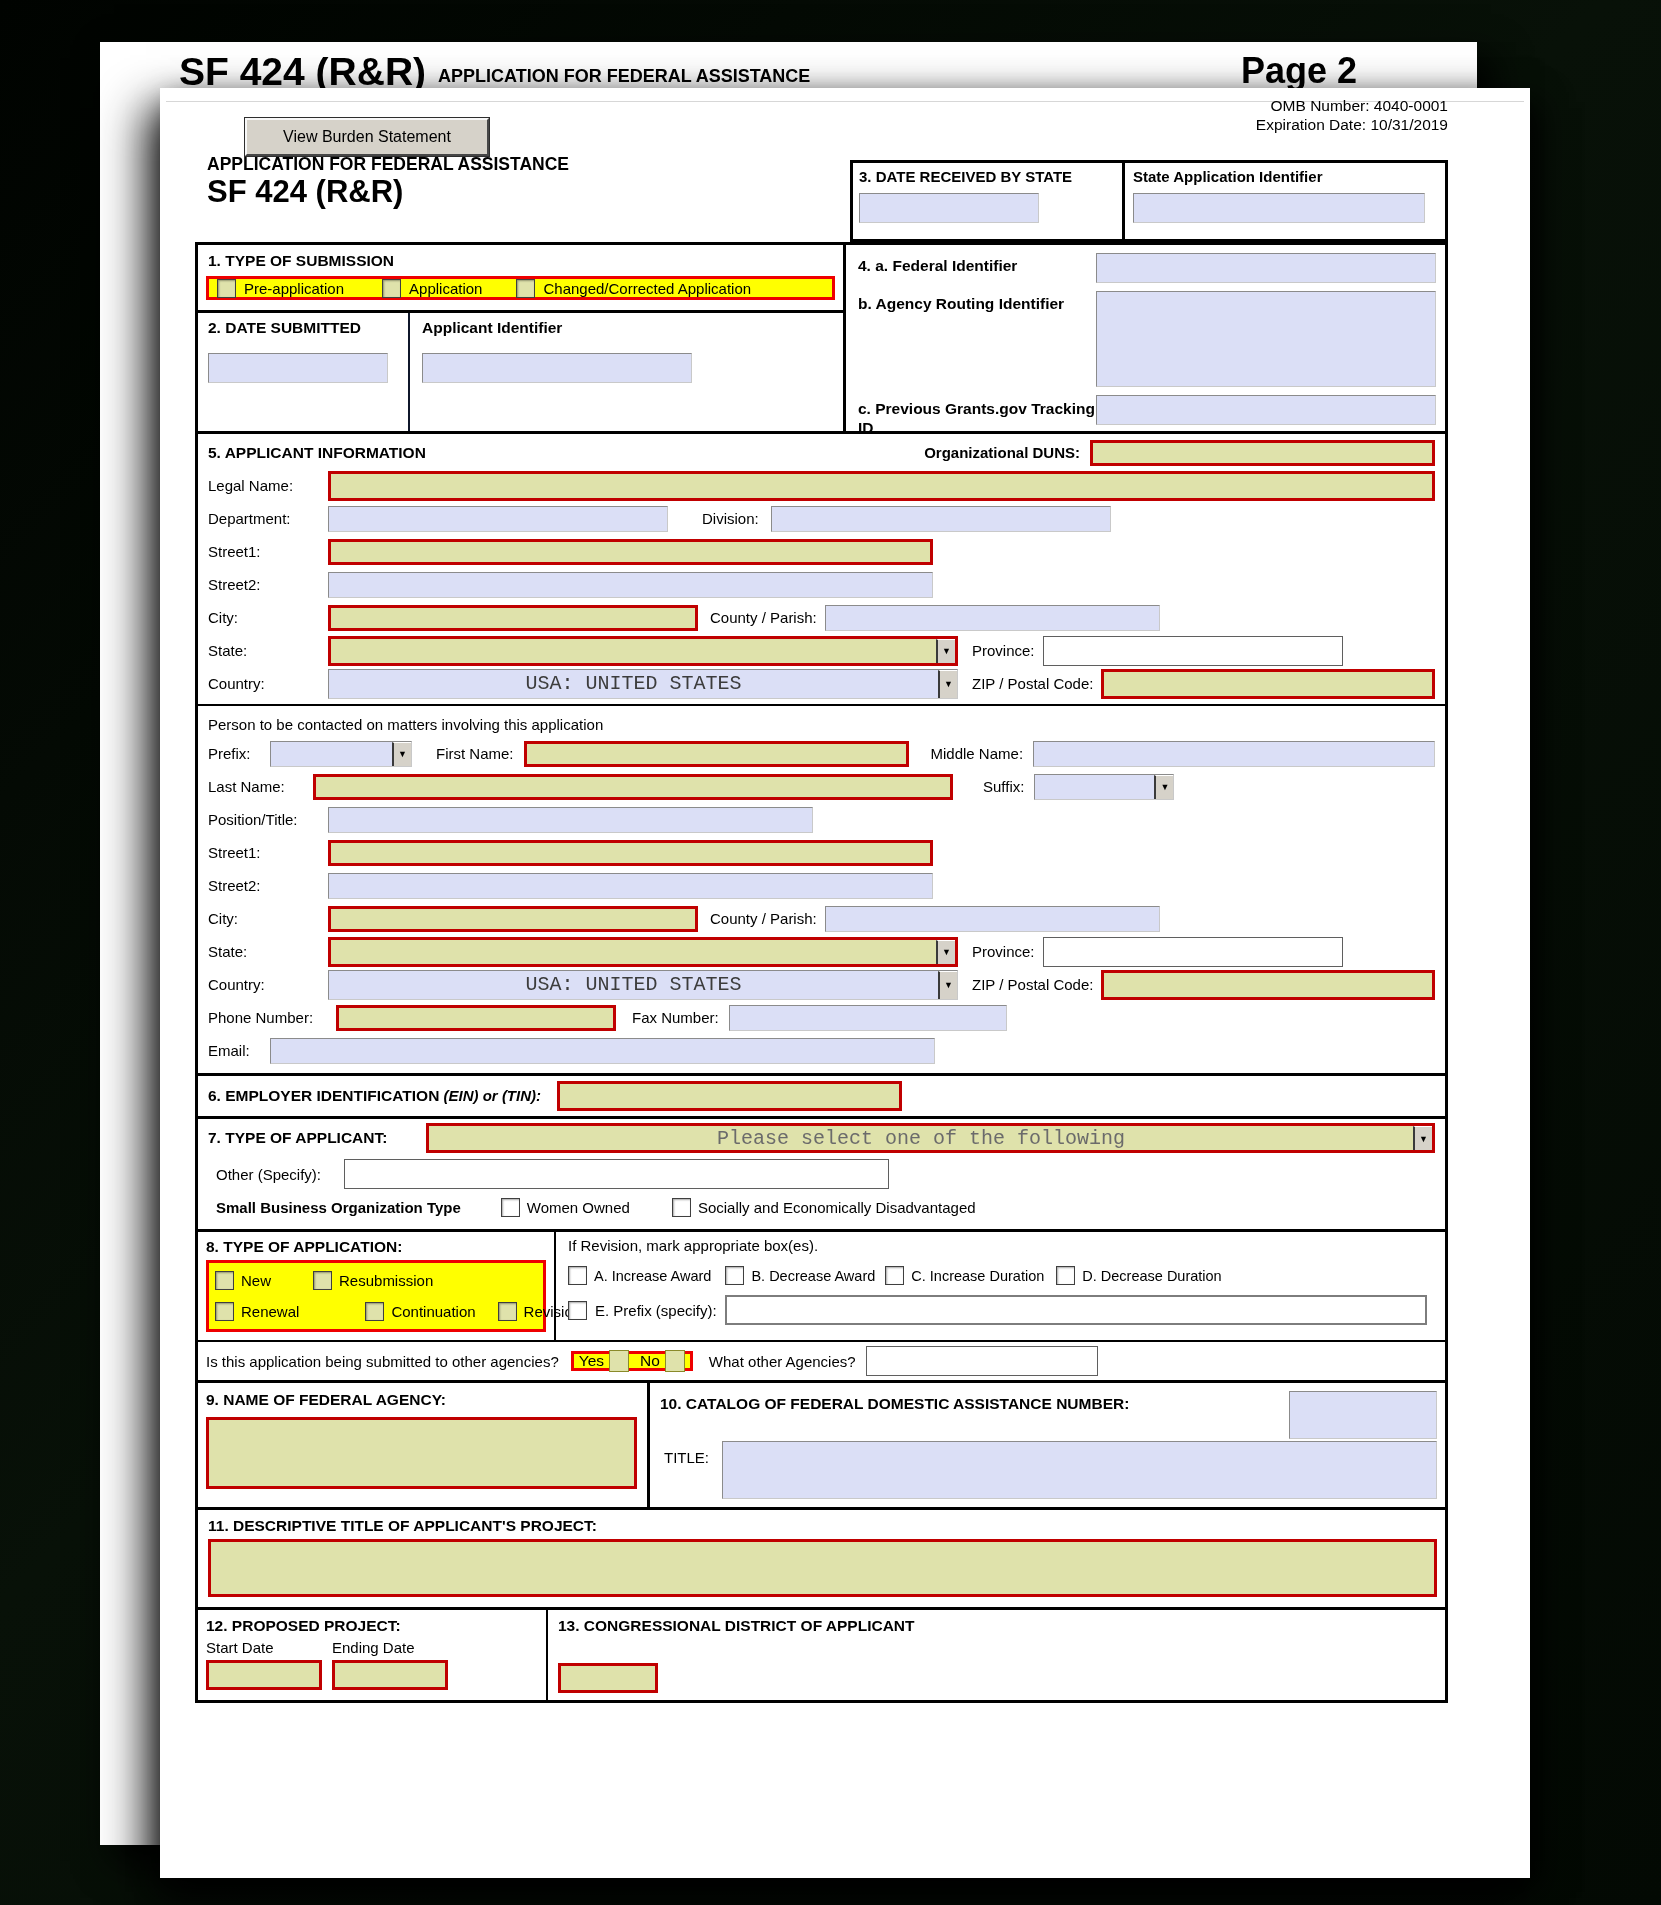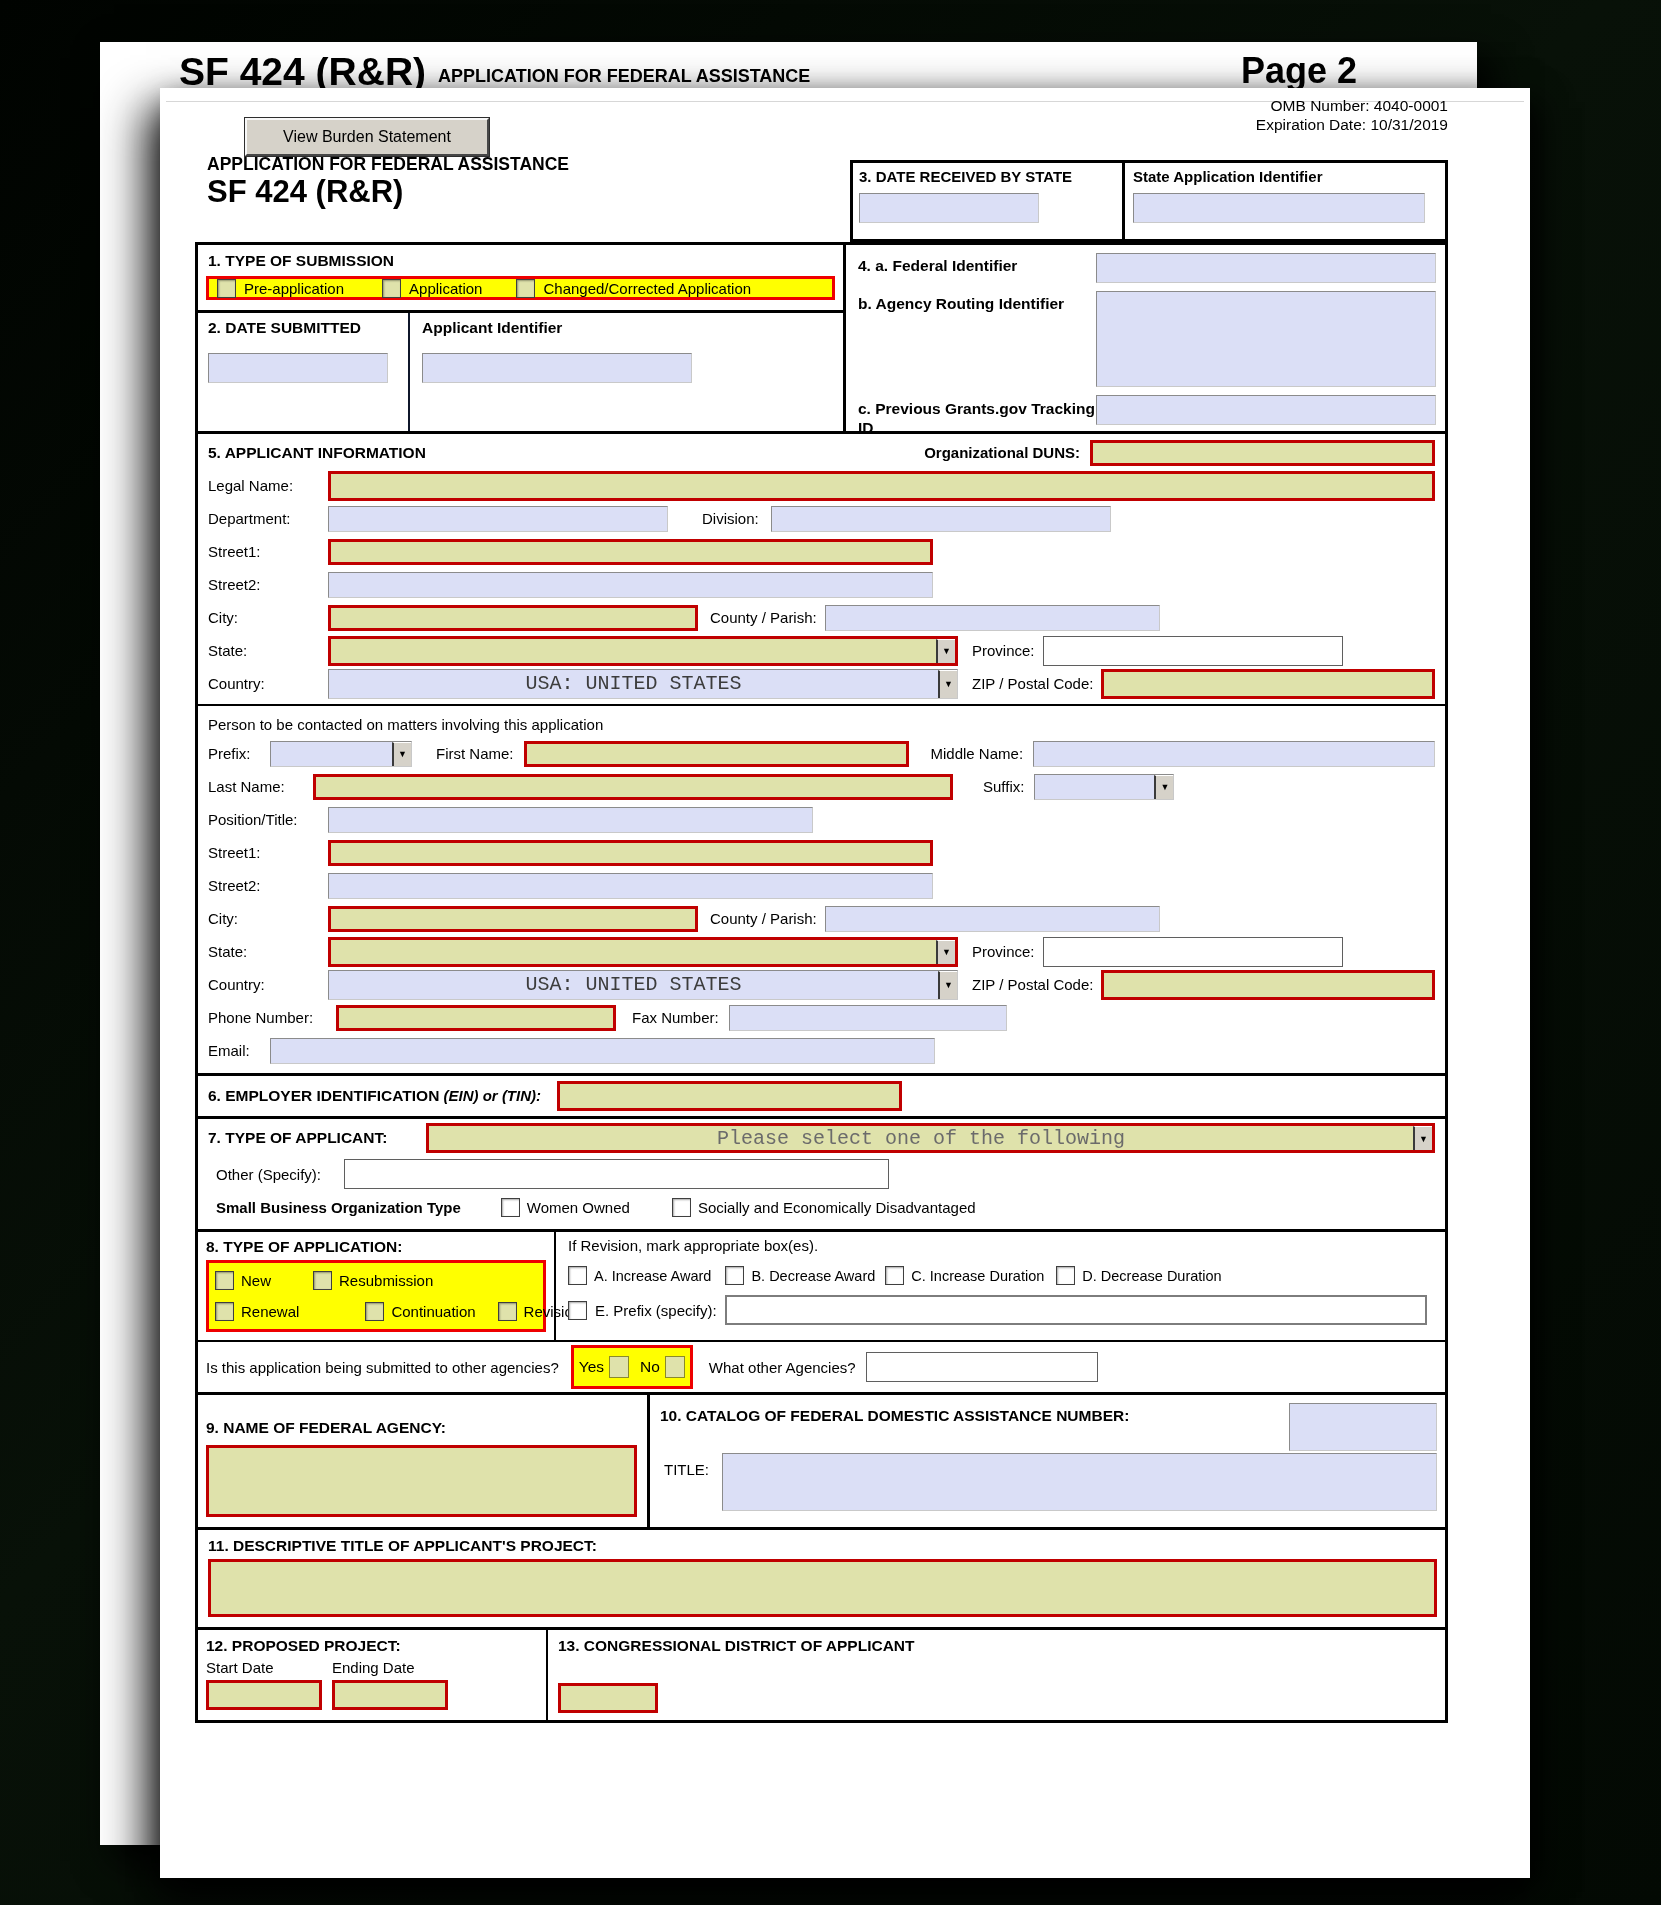--- a/index.html
+++ b/index.html
@@ -77,21 +77,21 @@
   .contact-divider { border-top:2px solid #000; margin-top:4px; padding-top:5px; }
   .lw120 { flex:0 0 120px; }
   .lw105 { flex:0 0 105px; }
 
   .s8top { display:flex; }
   .s8left { width:358px; border-right:2px solid #000; }
   .s8right { flex:1; padding:5px 10px 4px 12px; }
   .s8yellow { margin:2px 8px 8px 8px; padding:2px 6px; }
   .s8yrow { display:flex; align-items:center; height:31px; }
   .s8bottom { border-top:2px solid #000; display:flex; align-items:center; padding:3px 8px; min-height:40px; }
-  .yesno { display:flex; align-items:center; gap:5px; padding:1px 5px; margin-left:12px; height:44px; }
+  .yesno { display:flex; align-items:center; gap:5px; padding:1px 5px; margin-left:12px; height:20px; }
   .yesno .lbl { font-size:15.5px; }
   .yesno .cb { width:20px; height:22px; border-color:#8a8a2a; box-shadow:none; }
 
   .s910 { display:flex; }
   .s9left { width:452px; border-right:3px solid #000; }
   .s10right { flex:1; }
   .s1213 { display:flex; min-height:96px; }
   .s12left { width:350px; border-right:2px solid #000; }
   .s13right { flex:1; }
 </style>
@@ -389,21 +389,21 @@
           <span class="lbl" style="margin-left:6px;">No</span>
           <span class="cb k"></span>
         </span>
         <span class="lbl" style="margin-left:16px;">What other Agencies?</span>
         <span class="fld wht tall" style="width:232px; margin-left:10px;"></span>
       </div>
     </div>
 
     <div class="sec s910">
       <div class="s9left">
-        <div class="stitle" style="padding:24px 8px 2px 8px;">9. NAME OF FEDERAL AGENCY:</div>
+        <div class="stitle" style="padding:8px 8px 2px 8px;">9. NAME OF FEDERAL AGENCY:</div>
         <div class="fld req ta" style="margin:6px 10px 10px 8px; height:72px;"></div>
       </div>
       <div class="s10right">
         <div style="display:flex; padding:8px 8px 0 10px;">
           <span class="stitle" style="flex:1; padding-top:4px;">10. CATALOG OF FEDERAL DOMESTIC ASSISTANCE NUMBER:</span>
           <span class="fld ta" style="width:148px; height:48px;"></span>
         </div>
         <div style="display:flex; align-items:flex-start; padding:2px 8px 8px 14px;">
           <span class="lbl" style="flex:0 0 58px; padding-top:8px;">TITLE:</span>
           <span class="fld ta" style="flex:1; height:58px;"></span>

